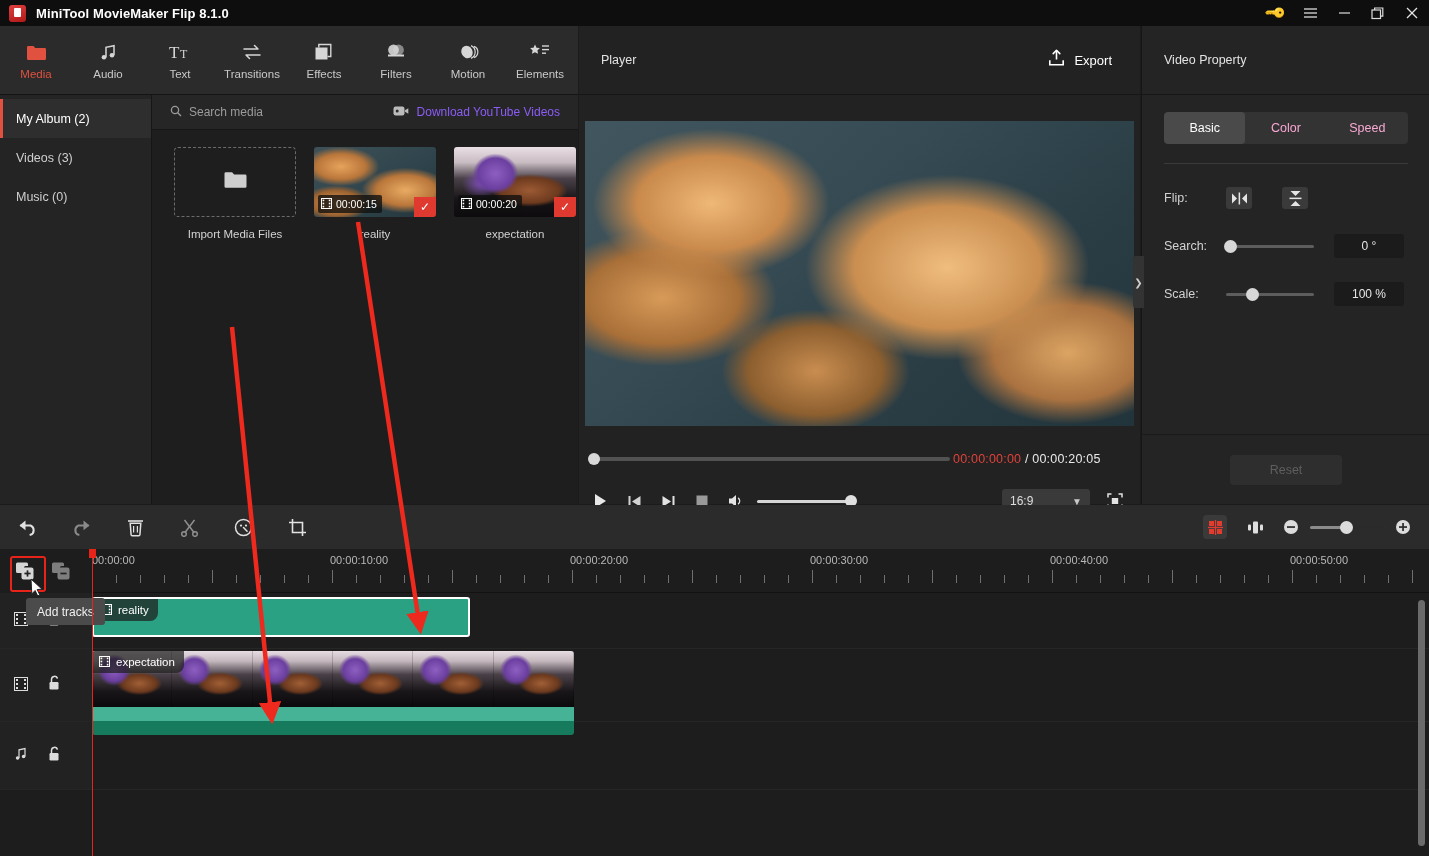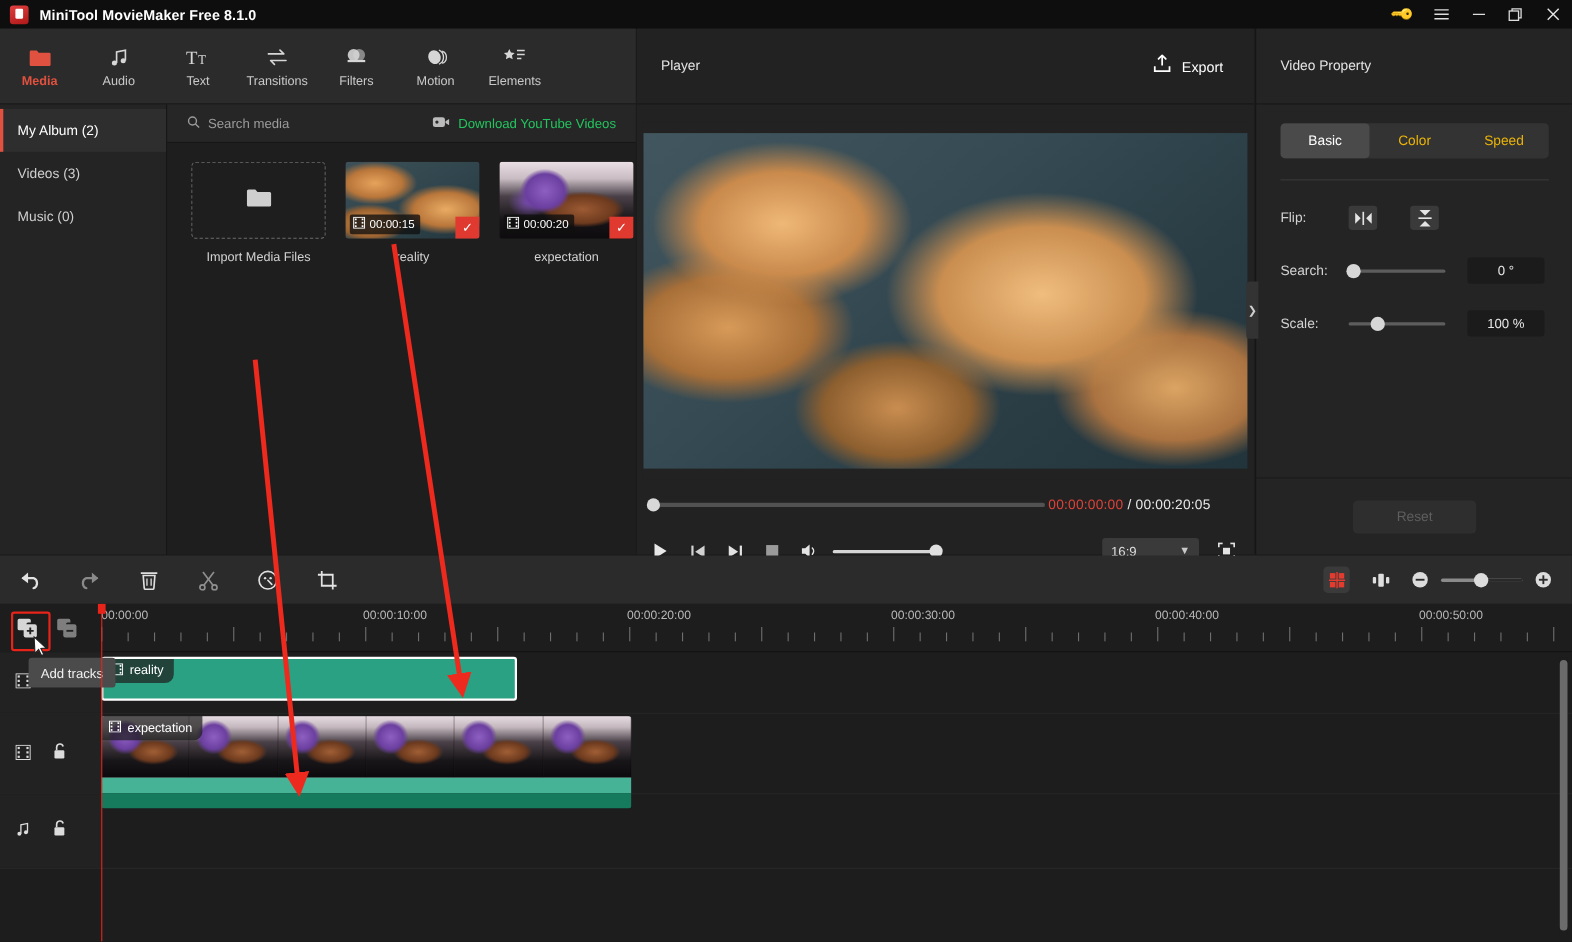--- a/index.html
+++ b/index.html
@@ -39,21 +39,21 @@
     position:absolute; left:0; top:26px; width:578px; height:69px;
     background:#2b2b2b; display:flex; align-items:flex-start;
     border-bottom:1px solid #141414;
   }
   .menu-item {
     width:72px; height:69px; display:flex; flex-direction:column;
     align-items:center; justify-content:center; gap:5px; cursor:pointer;
   }
   .menu-item .mi-icon { height:22px; display:flex; align-items:center; justify-content:center; color:#d6d6d6; }
   .menu-item .mi-label { font-size:11.5px; color:#c9c9c9; }
-  .menu-item.active .mi-label { color:#e0513f;font-weight:bold; }
+  .menu-item.active .mi-label { color:#e0513f; }
   .menu-item.active .mi-icon { color:#e0513f; }
 
   
   .sidebar {
     position:absolute; left:0; top:95px; width:152px; height:409px;
     background:#242424; border-right:1px solid #161616;
     padding-top:4px;
   }
   .side-item {
     position:relative; height:39px; display:flex; align-items:center;
@@ -71,21 +71,21 @@
   }
   .media-top {
     height:35px; display:flex; align-items:center;
     border-bottom:1px solid #161616; background:#262626;
   }
   .search-box { display:flex; align-items:center; gap:7px; margin-left:18px; cursor:text; }
   .search-ico { font-size:11px; color:#8b8b8b; }
   .search-ph { font-size:12px; color:#9c9c9c; }
   .yt-dl { margin-left:auto; margin-right:18px; display:flex; align-items:center; gap:8px; cursor:pointer; }
   .yt-ico { color:#bbb; font-size:12px; }
-  .yt-txt { font-size:12px; color:#22c55e;text-align:right; }
+  .yt-txt { font-size:12px; color:#8b5cf6;text-align:right; }
 
   .media-grid { padding:17px 0 0 22px; display:flex; flex-wrap:wrap; gap:18px 18px; width:100%; }
   .media-cell { width:122px; }
   .import-box {
     width:122px; height:70px; border:1px dashed #6b6b6b; border-radius:4px;
     display:flex; align-items:center; justify-content:center; cursor:pointer;
   }
   .folder-ico { color:#cfcfcf; font-size:20px; }
   .cell-label { margin-top:11px; text-align:center; font-size:11.5px; color:#d2d2d2; }
 
@@ -170,21 +170,21 @@
     position:absolute; left:1141px; top:26px; width:288px; height:478px;
     background:#242424; border-left:1px solid #161616;
   }
   .prop-head { height:69px; display:flex; align-items:center; border-bottom:1px solid #161616; }
   .prop-title { margin-left:22px; font-size:12.5px; color:#e3e3e3; }
   .prop-body { padding:17px 22px 0 22px; }
   .tabbar {
     width:244px; height:32px; background:#333333; border-radius:4px;
     display:flex; align-items:center; overflow:hidden;
   }
-  .tab { flex:1; height:32px; display:flex; align-items:center; justify-content:center; font-size:12.5px; color:#eab308; cursor:pointer; }
+  .tab { flex:1; height:32px; display:flex; align-items:center; justify-content:center; font-size:12.5px; color:#f9a8d4; cursor:pointer; }
   .tab.active { background:#4a4a4a; color:#fff; border-radius:4px; }
   .prop-sep { width:244px; height:1px; background:#3a3a3a; margin-top:19px; }
 
   .prop-row { display:flex; align-items:center; height:34px; margin-top:14px; }
   .prop-row.first { margin-top:17px; }
   .prop-lbl { width:62px; font-size:12.5px; color:#d2d2d2; }
   .flip-btn {
     width:26px; height:22px; background:#3a3a3a; border-radius:3px;
     display:flex; align-items:center; justify-content:center; margin-right:30px; cursor:pointer;
     color:#e4e4e4;
@@ -301,21 +301,21 @@
   
   .anno { position:absolute; left:0; top:0; width:1429px; height:856px; pointer-events:none; z-index:30; }
 </style>
 </head>
 <body>
 
 <div class="app">
 
   <div class="titlebar">
     <div class="app-logo"></div>
-    <div class="app-title">MiniTool MovieMaker Free 8.1.0</div>
+    <div class="app-title">MiniTool MovieMaker Flip 8.1.0</div>
     <div class="tb-right">
       <div class="tb-btn">
           <span class="key-icon">🔑</span>
         </div>
       <div class="tb-btn">
         <svg width="15" height="12" viewBox="0 0 15 12">
             <g stroke="#ddd" stroke-width="1.3">
               <line x1="1" y1="2" x2="14" y2="2"></line>
               <line x1="1" y1="6" x2="14" y2="6"></line>
               <line x1="1" y1="10" x2="14" y2="10"></line>
@@ -372,20 +372,29 @@
       </span>
       <span class="mi-label">Text</span>
     </div>
     <div class="menu-item">
       <span class="mi-icon">
         <svg width="22" height="18" viewBox="0 0 22 18">
             <path d="M3 6h14l-3.5-3.5M19 12H5l3.5 3.5" fill="none" stroke="currentColor" stroke-width="1.5" stroke-linecap="round" stroke-linejoin="round"></path>
           </svg>
       </span>
       <span class="mi-label">Transitions</span>
+    </div>
+    <div class="menu-item">
+      <span class="mi-icon">
+        <svg width="20" height="19" viewBox="0 0 20 19">
+            <rect x="1.5" y="4.5" width="12" height="12" fill="currentColor"></rect>
+            <polyline points="4.8,4.5 4.8,1.5 16.8,1.5 16.8,13.5 13.5,13.5" fill="none" stroke="currentColor" stroke-width="1.4"></polyline>
+          </svg>
+      </span>
+      <span class="mi-label">Effects</span>
     </div>
     <div class="menu-item">
       <span class="mi-icon">
         <svg width="20" height="18" viewBox="0 0 20 18">
             <circle cx="7.5" cy="7" r="5.4" fill="currentColor" opacity=".9"></circle>
             <circle cx="12.5" cy="7" r="5.4" fill="currentColor" opacity=".55"></circle>
             <rect x="2" y="11.5" width="16" height="2" fill="currentColor"></rect>
           </svg>
       </span>
       <span class="mi-label">Filters</span>

